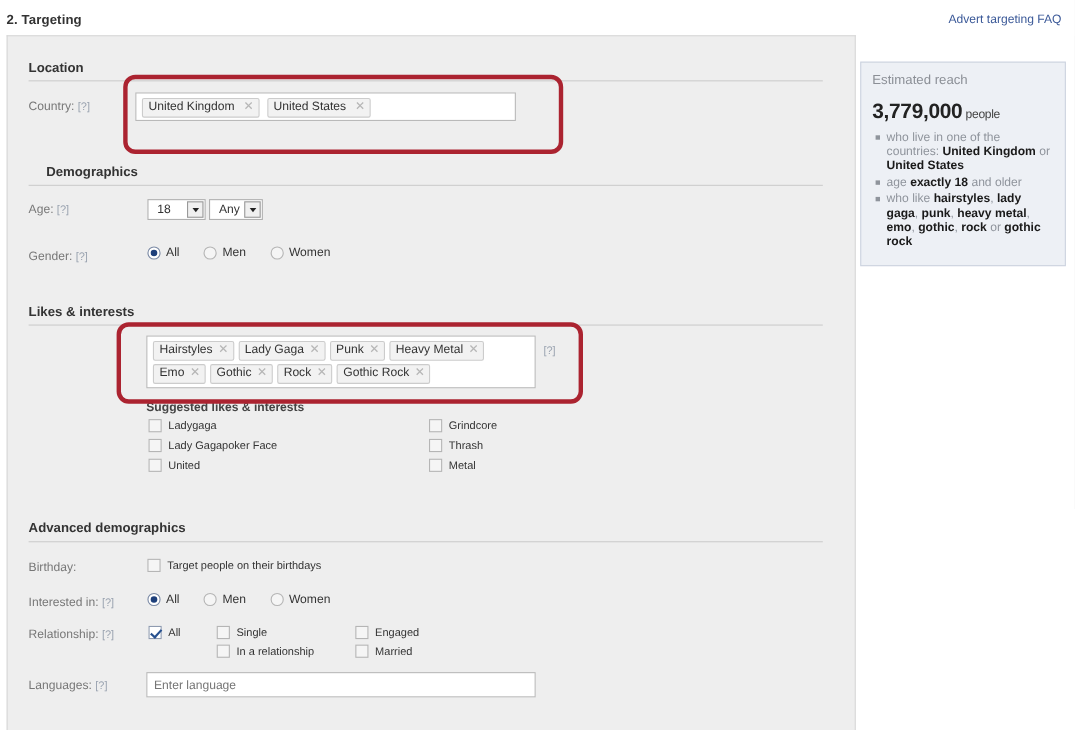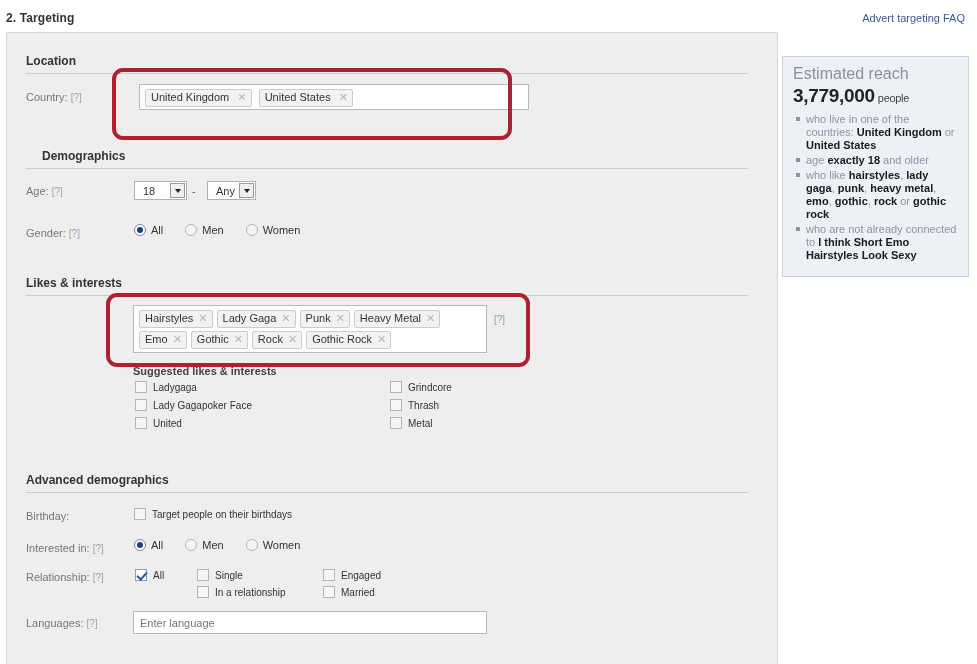--- a/index.html
+++ b/index.html
@@ -176,21 +176,21 @@
 
   
   .reach-card{
     position:absolute;left:782px;top:56px;
     width:187px;
     background:#edf0f5;
     border:1px solid #ccd3df;
     box-sizing:border-box;
     padding:8px 10px 12px 10px;
   }
-  .reach-title{font-size:16px;color:#8b8f96;margin-bottom:2px;}
+  .reach-title{font-size:12px;color:#8b8f96;margin-bottom:12px;}
   .reach-number{
     font-size:19px;font-weight:bold;color:#222222;
     letter-spacing:-.3px;
   }
   .reach-number .people{
     font-size:11px;font-weight:normal;color:#444444;margin-left:3px;
   }
   .reach-list{margin:6px 0 0 0;padding:0 0 0 13px;list-style:none;}
   .reach-list li{
     position:relative;
@@ -216,21 +216,21 @@
 <div class="form-panel">
 
   <div class="section-title" style="left:19px;top:21px;">Location</div>
   <div class="section-rule" style="left:19px;top:40px;width:722px;"></div>
 
   <div class="field-label" style="left:19px;top:58px;">
     <span>Country:</span>
     <span class="qmark">[?]</span>
   </div>
 
-  <div class="token-input" style="left:132px;top:51px;width:390px;height:26px;">
+  <div class="token-input" style="left:116px;top:51px;width:346px;height:26px;">
     <span class="pill">
       <span>United Kingdom</span>
       <span class="pill-x">✕</span>
     </span>
     <span class="pill">
       <span>United States</span>
       <span class="pill-x">✕</span>
     </span>
   </div>
 
@@ -242,21 +242,21 @@
     <span class="qmark">[?]</span>
   </div>
 
   <div class="fb-select" style="left:127px;top:148px;width:53px;">
     <span class="sel-val">18</span>
     <span class="sel-arrow">
         <i></i>
       </span>
   </div>
   <div class="dash" style="left:185px;top:152px;">-</div>
-  <div class="fb-select" style="left:200px;top:148px;width:49px;">
+  <div class="fb-select" style="left:183px;top:148px;width:49px;">
     <span class="sel-val">Any</span>
     <span class="sel-arrow">
         <i></i>
       </span>
   </div>
 
   <div class="field-label" style="left:19px;top:194px;">
     <span>Gender:</span>
     <span class="qmark">[?]</span>
   </div>
@@ -383,15 +383,14 @@
 
 <div class="reach-card">
   <div class="reach-title">Estimated reach</div>
   <div class="reach-number">
     <span>3,779,000</span><span class="people">people</span>
   </div>
   <ul class="reach-list" id="reach-list">
       <li><span>who live in one of the countries: </span><b>United Kingdom</b><span> or </span><b>United States</b></li>
       <li><span>age </span><b>exactly 18</b><span> and older</span></li>
       <li><span>who like </span><b>hairstyles</b><span>, </span><b>lady gaga</b><span>, </span><b>punk</b><span>, </span><b>heavy metal</b><span>, </span><b>emo</b><span>, </span><b>gothic</b><span>, </span><b>rock</b><span> or </span><b>gothic rock</b></li>
-      <li><span>who are not already connected to </span><b>I think Short Emo Hairstyles Look Sexy</b></li>
     </ul>
 </div>
 
 </body></html>

